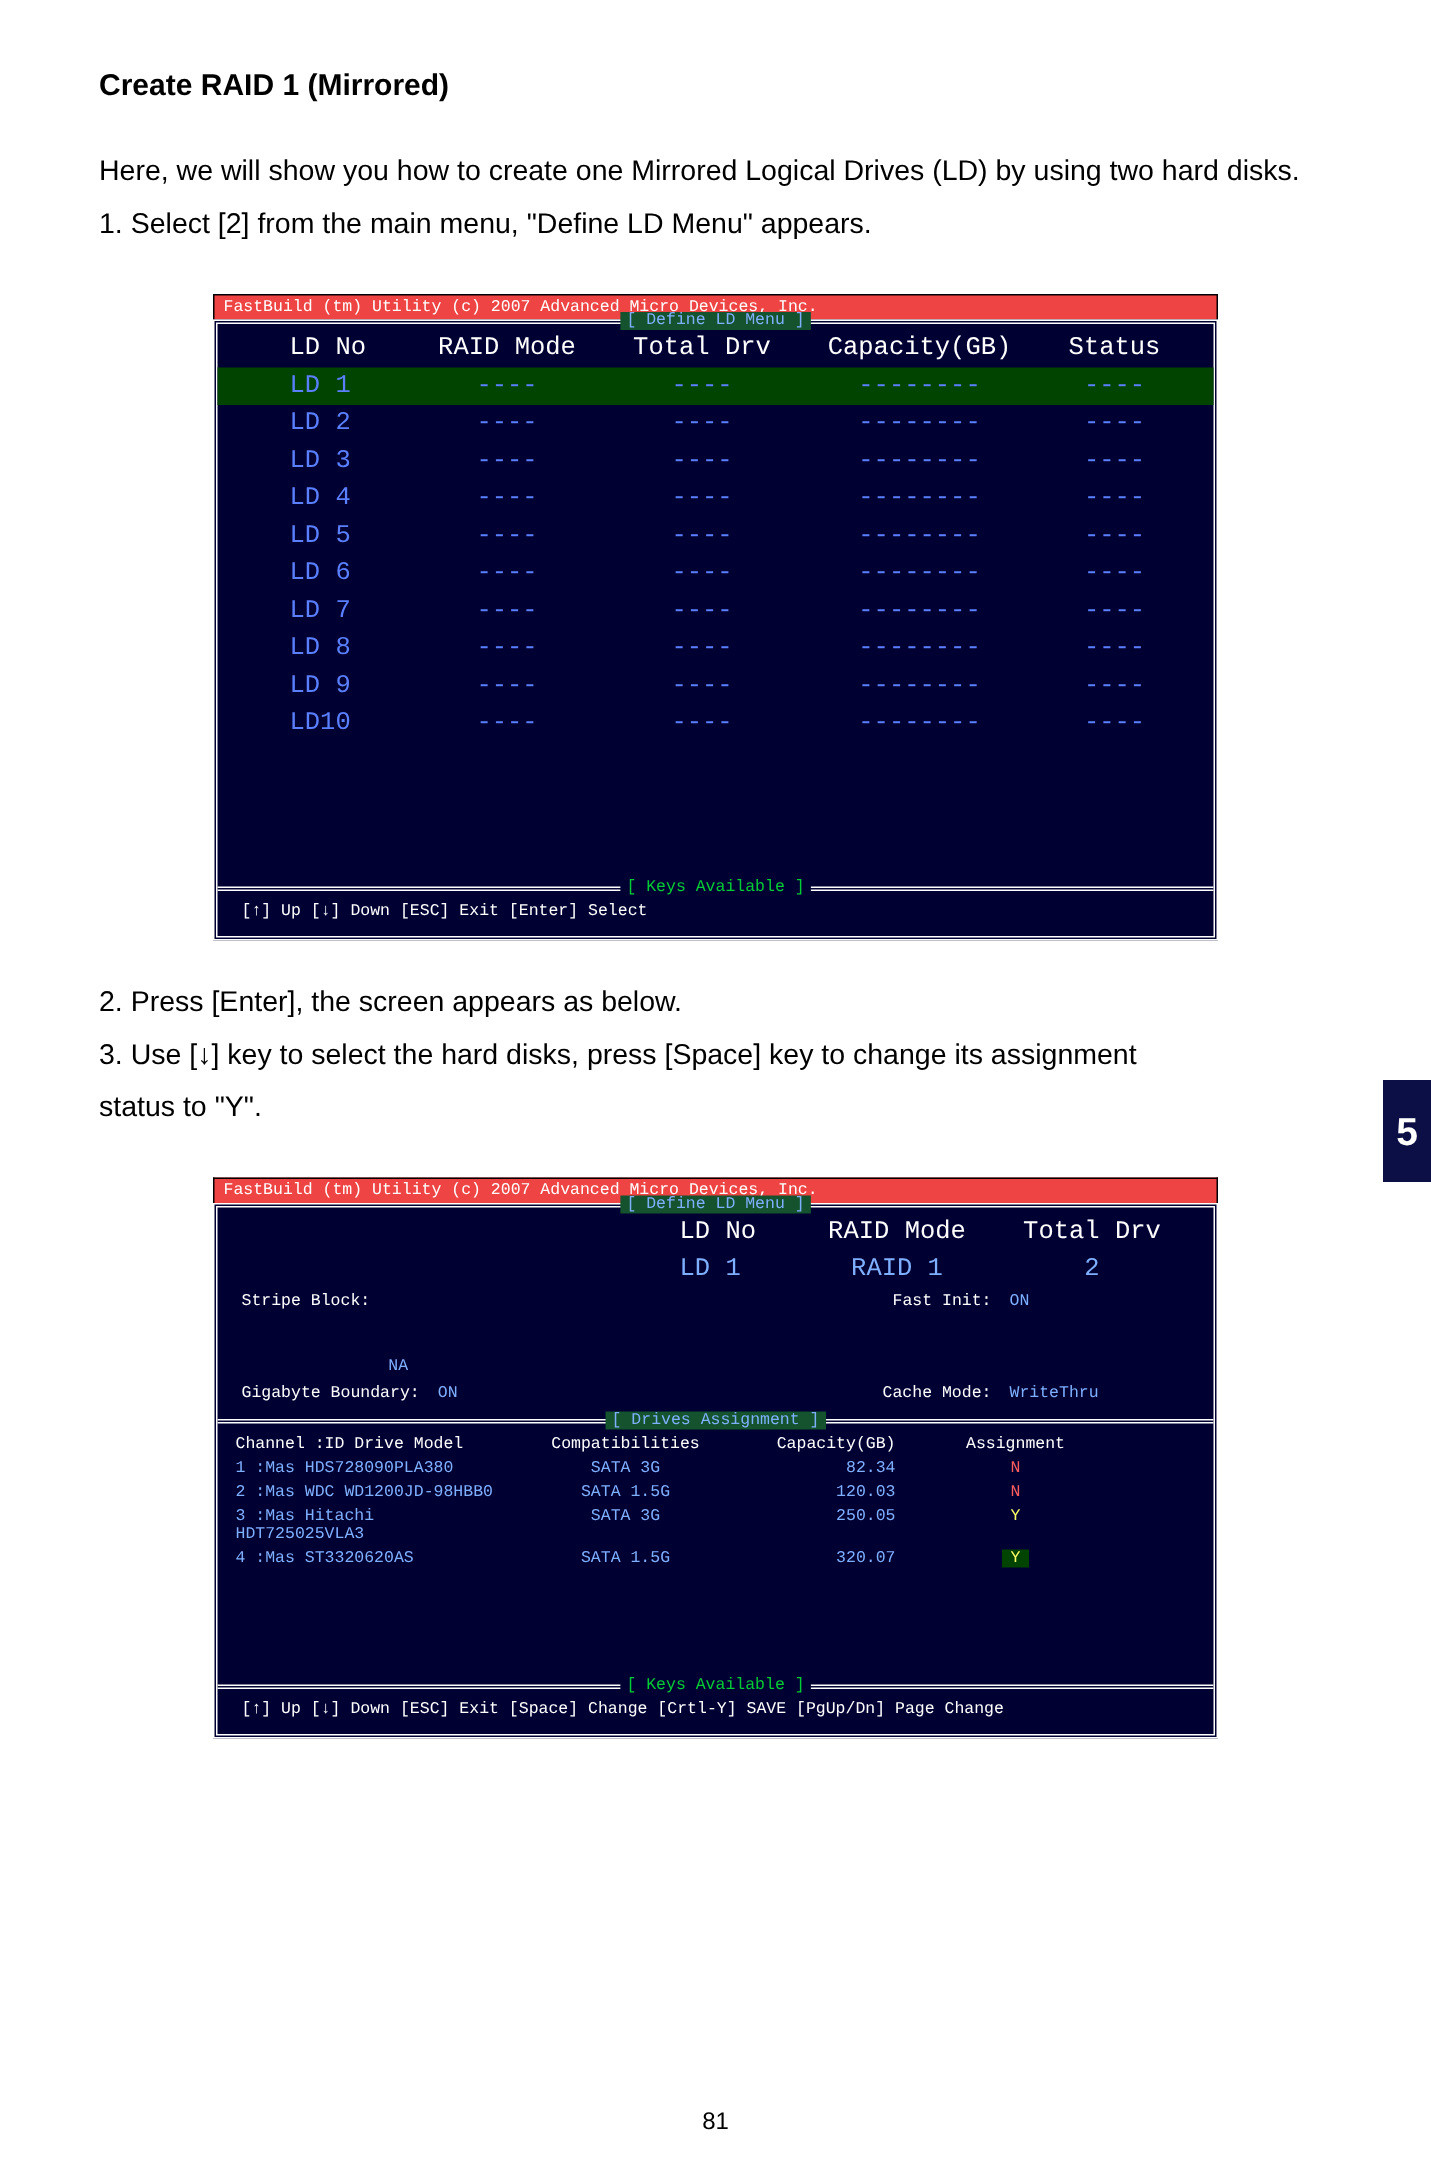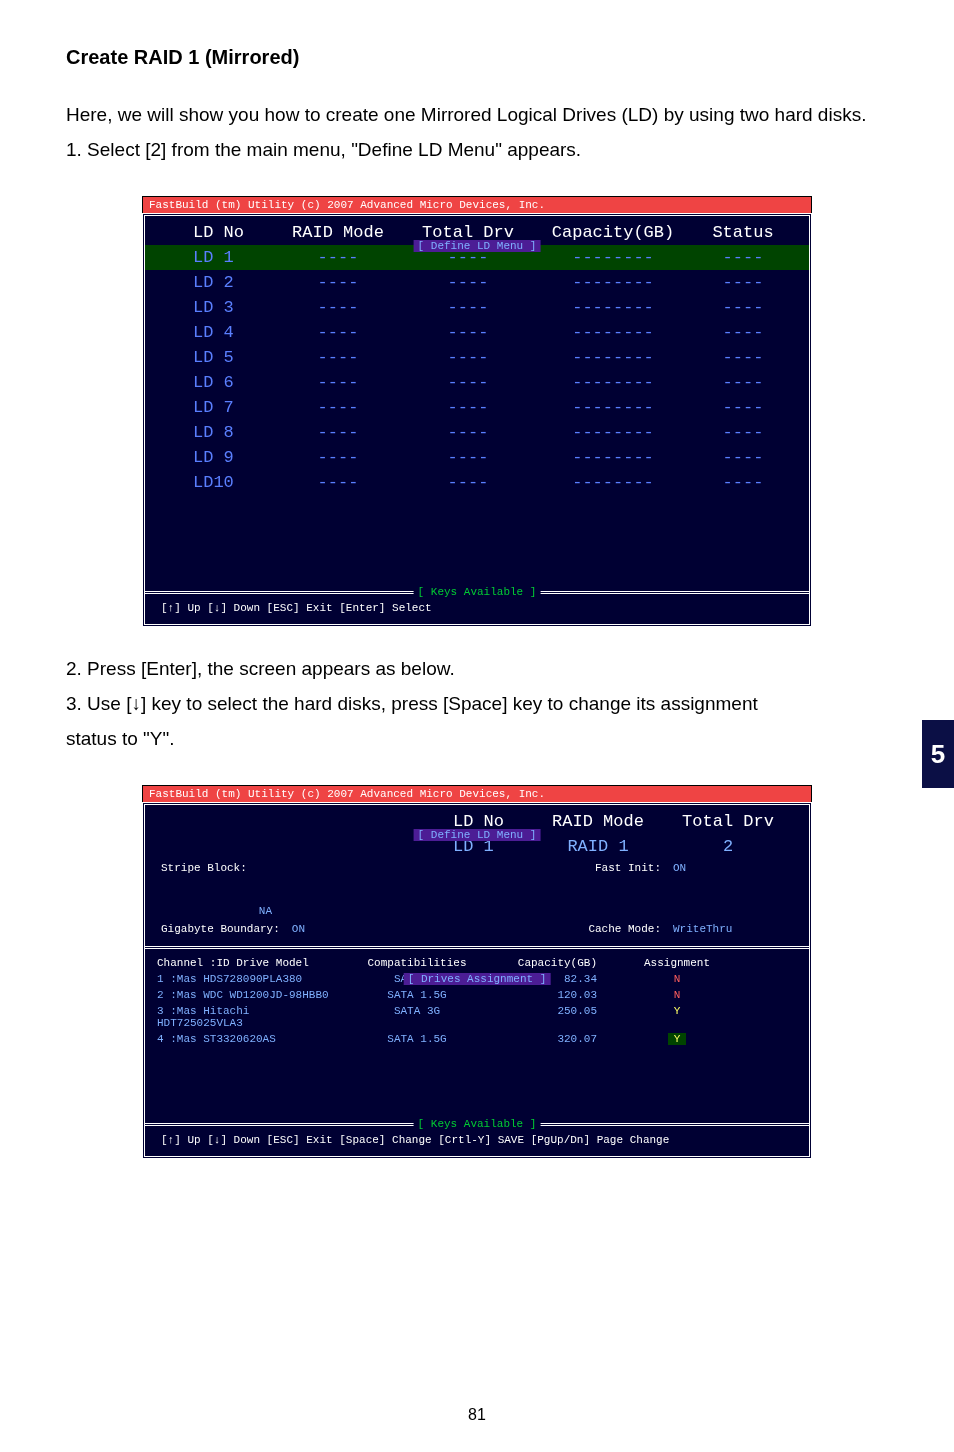--- a/index.html
+++ b/index.html
@@ -5,21 +5,21 @@
   * { box-sizing: border-box; margin: 0; padding: 0; }
   html, body { width: 954px; height: 1452px; background: #fff; font-family: Arial, Helvetica, sans-serif; color: #000; }
   .page { width: 954px; height: 1452px; position: relative; padding: 46px 66px 0 66px; }
   .h1 { font-size: 20px; font-weight: bold; margin-bottom: 30px; }
   .para { font-size: 19px; line-height: 1.65; margin-bottom: 4px; }
   .gap-lg { height: 26px; }
 
   .bios-wrap { width: 670px; margin: 0 auto 26px auto; font-family: "Courier New", monospace; }
   .bios-title { background: #ef4444; color: #fff; font-size: 11px; padding: 2px 6px; border: 1px solid #000; border-bottom: none; }
   .bios-body { background: #000033; border: 3px double #fff; position: relative; padding: 4px 0 0 0; }
-  .frame-label { position: absolute; left: 50%; transform: translateX(-50%); top: -8px; background: #4c1d95; color: #7fb0ff; font-size: 11px; padding: 0 4px; margin-top: 32px; }
+  .frame-label { position: absolute; left: 50%; transform: translateX(-50%); top: -8px; background: #14532d; color: #7fb0ff; font-size: 11px; padding: 0 4px; }
   .hdr-row, .data-row { display: flex; font-size: 17px; padding: 3px 16px; color: #e8e8e8; justify-content: flex-end; }
   .hdr-row { color: #fff; }
   .c-ld { width: 80px; }
   .c-mode { width: 130px; text-align: center; }
   .c-drv { width: 130px; text-align: center; }
   .c-cap { width: 160px; text-align: center; }
   .c-stat { width: 100px; text-align: center; }
   .sel { background: #004400; color: #00cc00; }
   .data-row { color: #5a7fff; }
 

